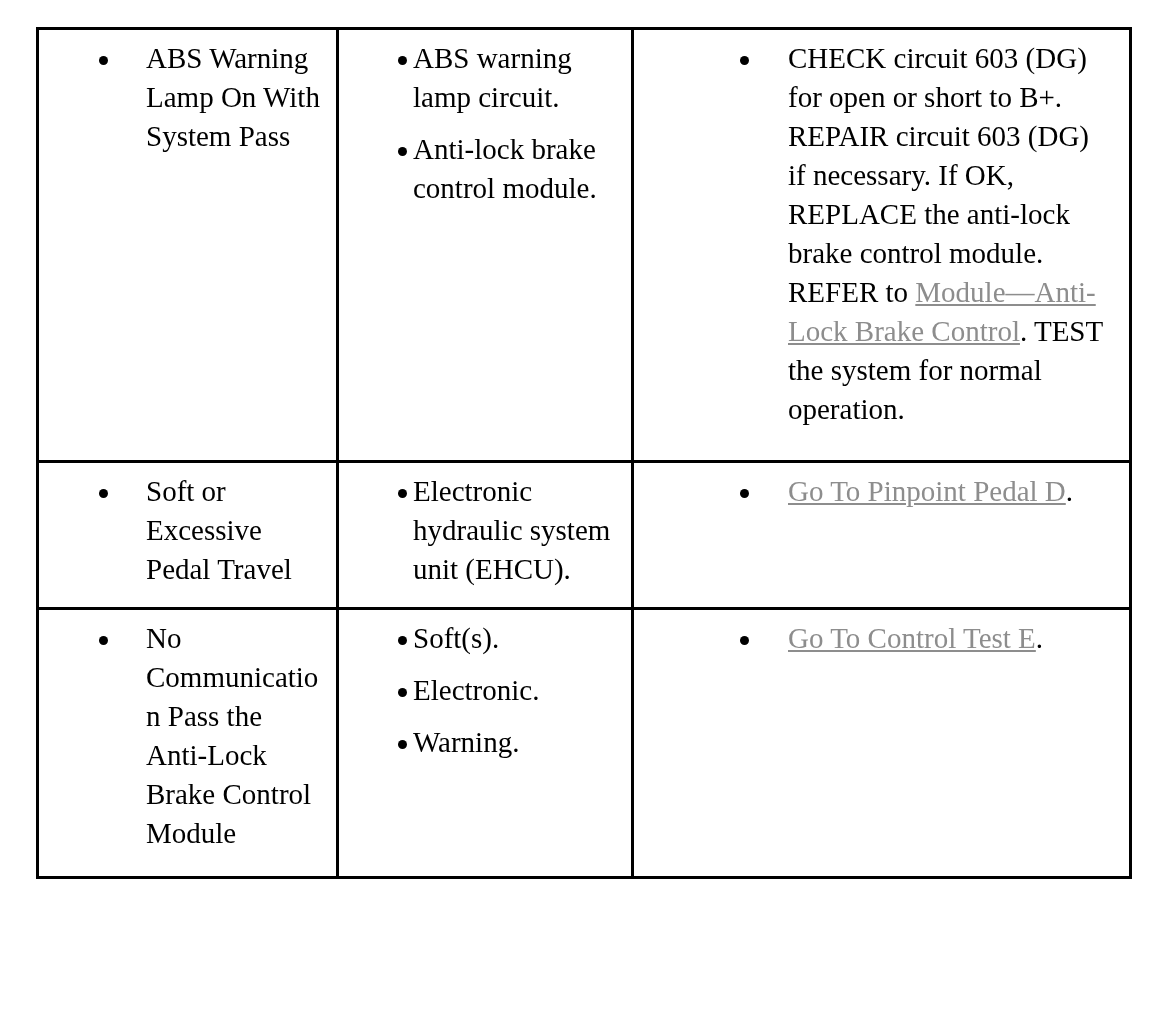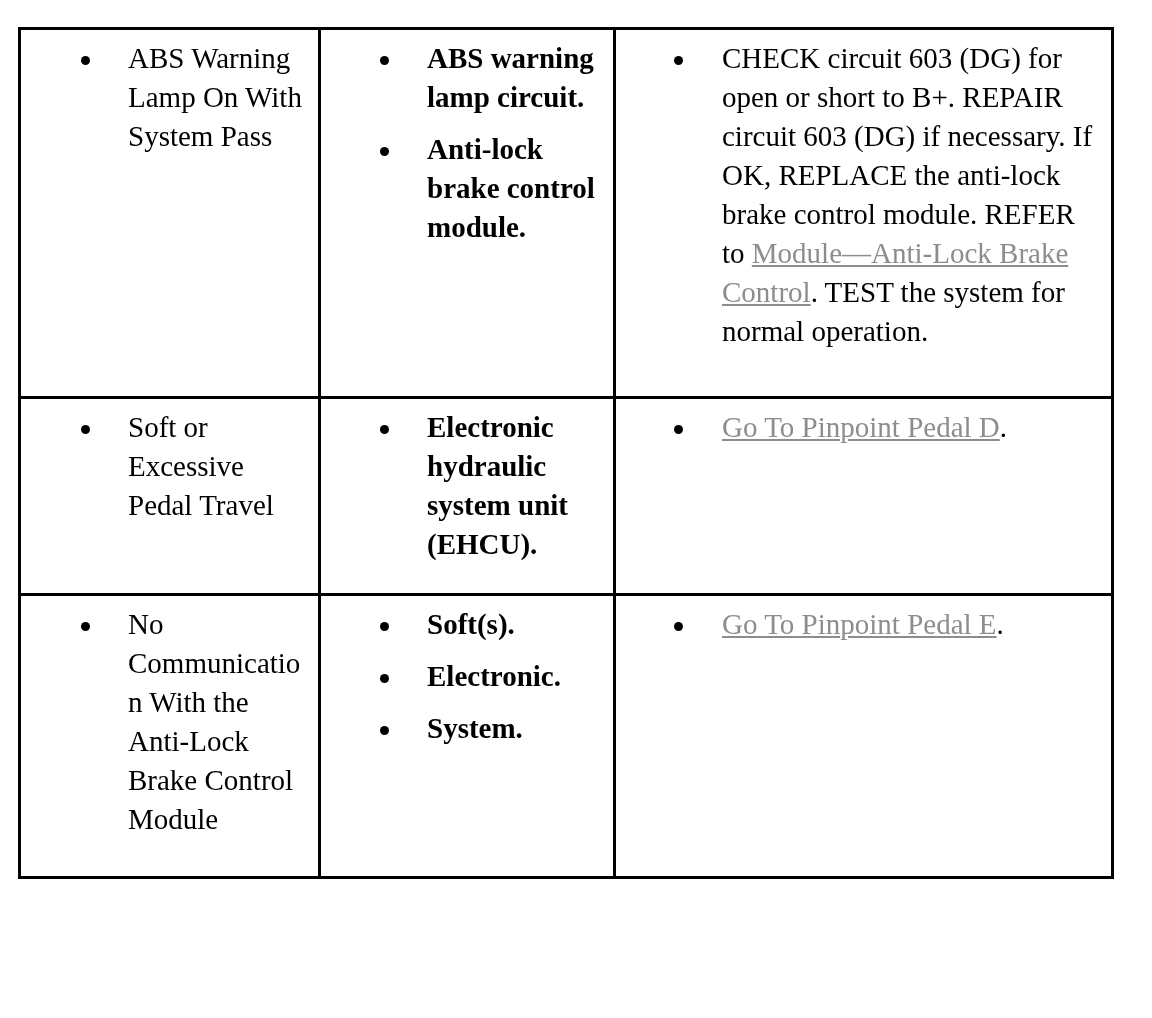--- a/index.html
+++ b/index.html
@@ -18,21 +18,21 @@
     position: relative;
     width: 1152px;
     height: 1018px;
     background: #ffffff;
     overflow: hidden;
   }
 
   
   .diag-table {
     position: absolute;
-    left: 18px;
+    left: 36px;
     top: 27px;
     width: 1093px;
     height: 852px;
     border-collapse: collapse;
     table-layout: fixed;
     border: 3px solid #a3a3a3;
     background: #ffffff;
   }
   .diag-table td {
     vertical-align: top;
@@ -79,23 +79,23 @@
     position: absolute;
     left: 0;
     top: 17px;
     width: 9px;
     height: 9px;
     background: #000000;
     border-radius: 50%;
   }
 
   
-  .col-sources ul.cell-list li { padding-left: 106px; font-weight: bold; }
+  .col-sources ul.cell-list li { padding-left: 74px; }
   .col-sources ul.cell-list li .bullet { left: 59px; }
-  .col-actions ul.cell-list li { padding-left: 106px; padding-right: 10px; }
+  .col-actions ul.cell-list li { padding-left: 106px; padding-right: 10px; margin-left: 48px; }
   .col-actions ul.cell-list li .bullet { left: 58px; }
 
   
   .col-symptom ul.cell-list li { word-break: break-word; }
 
   
   .doclink {
     color: #8d8d8d;
     text-decoration: underline;
     text-decoration-color: #8d8d8d;
@@ -172,47 +172,47 @@
             </li>
           </ul>
         </td>
       </tr>
 
       <tr>
         <td class="col-symptom">
           <ul class="cell-list">
             <li>
               <span class="bullet"></span>
-              <span>No Communication With the Anti-Lock Brake Control Module</span>
+              <span>No Communication Pass the Anti-Lock Brake Control Module</span>
             </li>
           </ul>
         </td>
 
         <td class="col-sources">
           <ul class="cell-list">
             <li>
               <span class="bullet"></span>
               <span>Soft(s).</span>
             </li>
             <li>
               <span class="bullet"></span>
               <span>Electronic.</span>
             </li>
             <li>
               <span class="bullet"></span>
-              <span>System.</span>
+              <span>Warning.</span>
             </li>
           </ul>
         </td>
 
         <td class="col-actions">
           <ul class="cell-list">
             <li>
               <span class="bullet"></span>
-              <span class="nowrap-tail"><a class="doclink" href="#">Go To Pinpoint Pedal E</a><span>.</span></span>
+              <span class="nowrap-tail"><a class="doclink" href="#">Go To Control Test E</a><span>.</span></span>
             </li>
           </ul>
         </td>
       </tr>
 
     </tbody>
   </table>
 
 </div>
 

